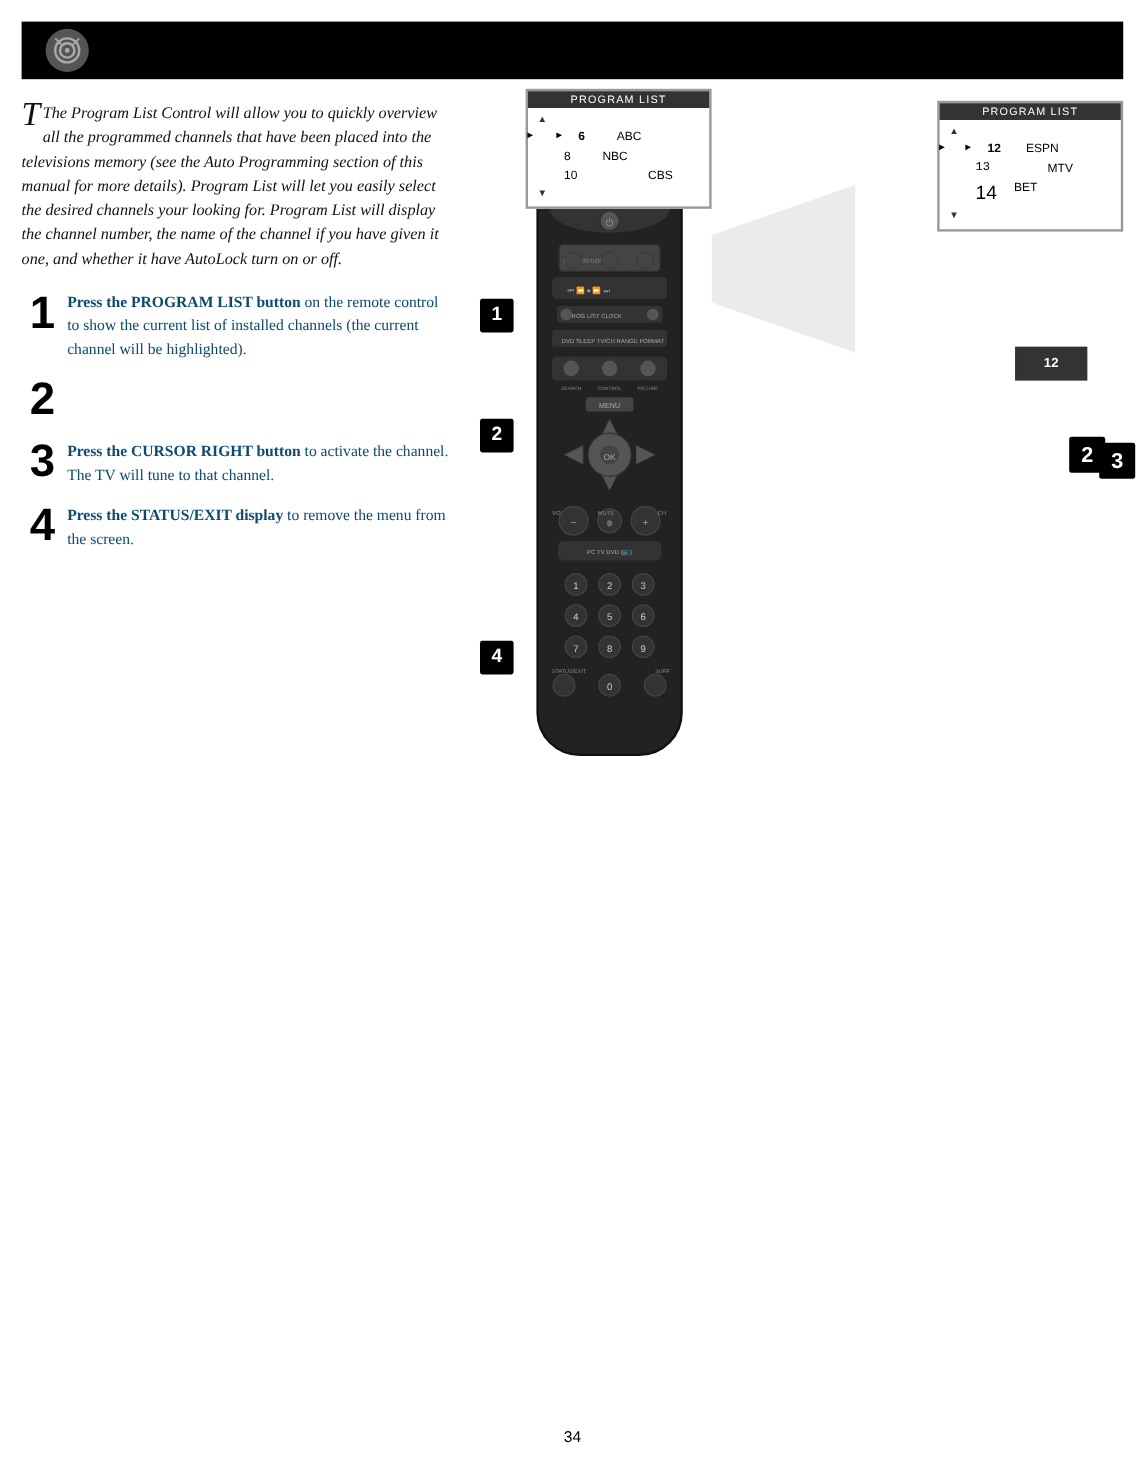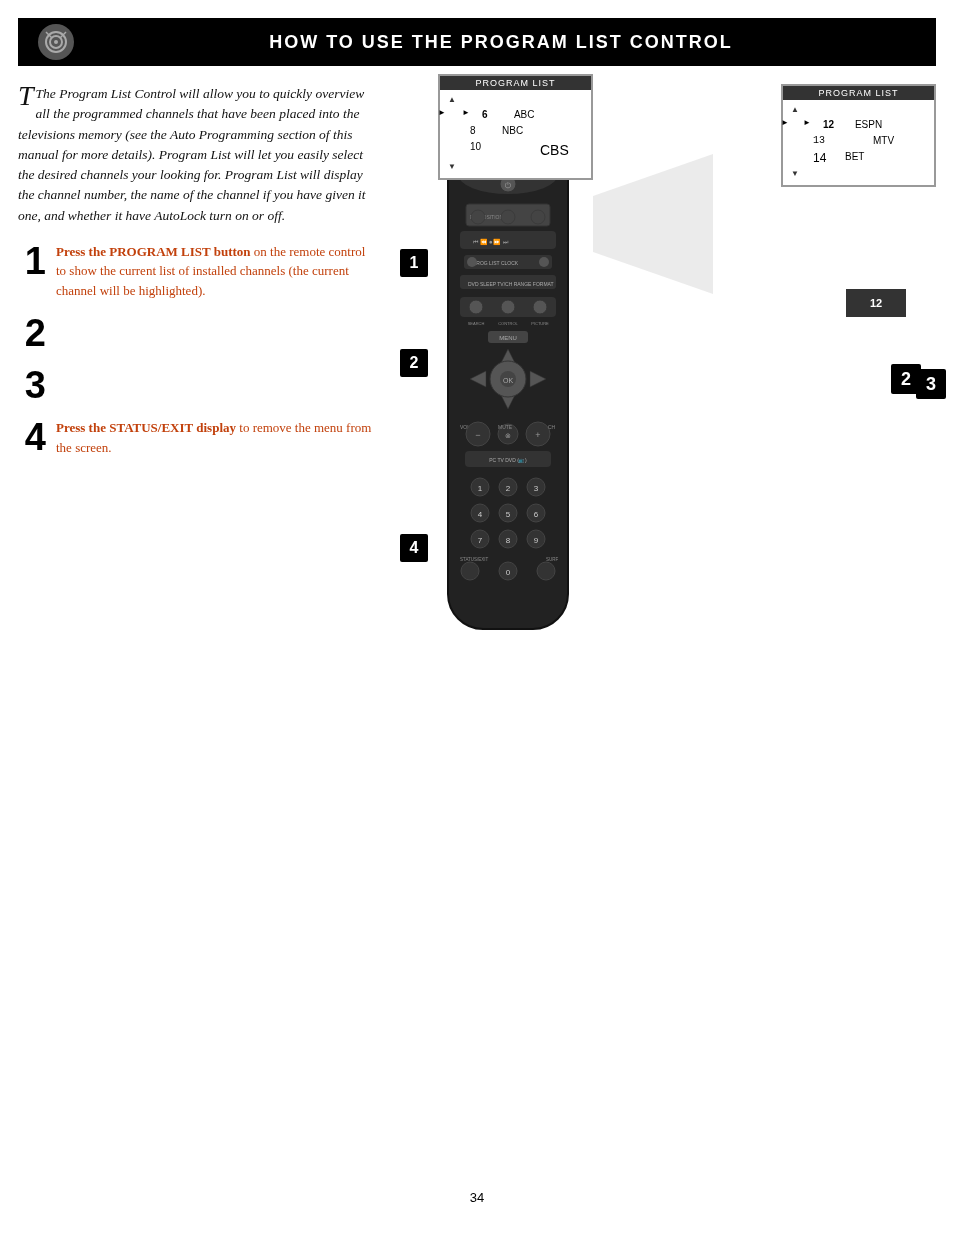--- a/index.html
+++ b/index.html
@@ -86,21 +86,21 @@
       font-family: Arial, sans-serif;
       line-height: 1;
       margin-right: 10px;
       flex-shrink: 0;
       width: 28px;
       text-align: right;
     }
     .step-text {
       font-size: 13px;
       line-height: 1.5;
-      color: #c2410c;
+      color: #0c4a6e;
       flex: 1;
     }
     .step-text strong {
       font-weight: bold;
       font-style: normal;
     }
 
     
     .right-col {
       flex: 1;
@@ -245,21 +245,20 @@
 <div class="page-header">
   <div class="header-icon">
     <svg width="28" height="28" viewBox="0 0 28 28">
       <circle cx="14" cy="14" r="10" fill="none" stroke="#aaa" stroke-width="2"></circle>
       <circle cx="14" cy="14" r="6" fill="none" stroke="#aaa" stroke-width="2"></circle>
       <circle cx="14" cy="14" r="2" fill="#aaa"></circle>
       <line x1="4" y1="4" x2="10" y2="10" stroke="#aaa" stroke-width="1.5"></line>
       <line x1="24" y1="4" x2="18" y2="10" stroke="#aaa" stroke-width="1.5"></line>
     </svg>
   </div>
-  <div class="header-title">How to Use the Program List Control</div>
 </div>
 
 <div class="content-area">
 
   <div class="left-col">
     <p class="intro-text">
       <span class="first-letter">T</span><span>The Program List Control will allow you to quickly overview all the programmed channels that have been placed into the televisions memory (see the Auto Programming section of this manual for more details). Program List will let you easily select the desired channels your looking for. Program List will display the channel number, the name of the channel if you have given it one, and whether it have AutoLock turn on or off.</span>
     </p>
 
     <div class="step">
@@ -268,20 +267,23 @@
         <strong>Press the PROGRAM LIST button</strong><span> on the remote control to show the current list of installed channels (the current channel will be highlighted).</span>
       </div>
     </div>
 
     <div class="step">
       <div class="step-number">2</div>
     </div>
 
     <div class="step">
       <div class="step-number">3</div>
+      <div class="step-text">
+        <strong>Press the CURSOR RIGHT button</strong><span> to activate the channel. The TV will tune to that channel.</span>
+      </div>
     </div>
 
     <div class="step">
       <div class="step-number">4</div>
       <div class="step-text">
         <strong>Press the STATUS/EXIT display</strong><span> to remove the menu from the screen.</span>
       </div>
     </div>
   </div>
 
@@ -298,41 +300,41 @@
             <span style="font-size:8px; margin-right:2px;">►</span>
             <span style="font-size:10px; font-weight:bold; width:22px; display:inline-block;">6</span>
             <span style="font-size:10px;">ABC</span>
           </div>
           <div class="program-channel" style="padding-left:22px;">
             <span style="font-size:10px; width:22px; display:inline-block;">8</span>
             <span style="font-size:10px;">NBC</span>
           </div>
           <div class="program-channel" style="padding-left:22px;gap:48px;">
             <span style="font-size:10px; width:22px; display:inline-block;">10</span>
-            <span style="font-size:14px;">CBS</span>
+            <span style="font-size:10px;">CBS</span>
           </div>
           <span class="arrow-down">▼</span>
         </div>
       </div>
 
       <div class="tv-box-right program-list-box" style="top:10px; right:0px; width:155px;">
         <div class="program-list-title">PROGRAM  LIST</div>
         <div class="program-list-content">
           <span class="arrow-up">▲</span>
           <div class="program-channel highlighted" style="padding-left:12px;">
             <span style="font-size:8px; margin-right:2px;">►</span>
             <span style="font-size:10px; font-weight:bold; width:22px; display:inline-block;">12</span>
             <span style="font-size:10px;">ESPN</span>
           </div>
           <div class="program-channel" style="padding-left:22px;">
             <span style="font-size:10px; width:22px; display:inline-block;font-family:Liberation Mono, monospace;">13</span>
             <span style="font-size:10px;padding-left:28px;">MTV</span>
           </div>
           <div class="program-channel" style="padding-left:22px;">
-            <span style="font-size:12px; width:22px; display:inline-block;">14</span>
+            <span style="font-size:16px; width:22px; display:inline-block;">14</span>
             <span style="font-size:10px;">BET</span>
           </div>
           <span class="arrow-down">▼</span>
         </div>
       </div>
 
       <div class="channel-display-box" style="position:absolute; top:215px; right:30px;">12</div>
 
       <div style="position:absolute; top:55px; left:20px; z-index:5;">
         <svg width="220" height="530" viewBox="0 0 220 530" xmlns="http://www.w3.org/2000/svg">

